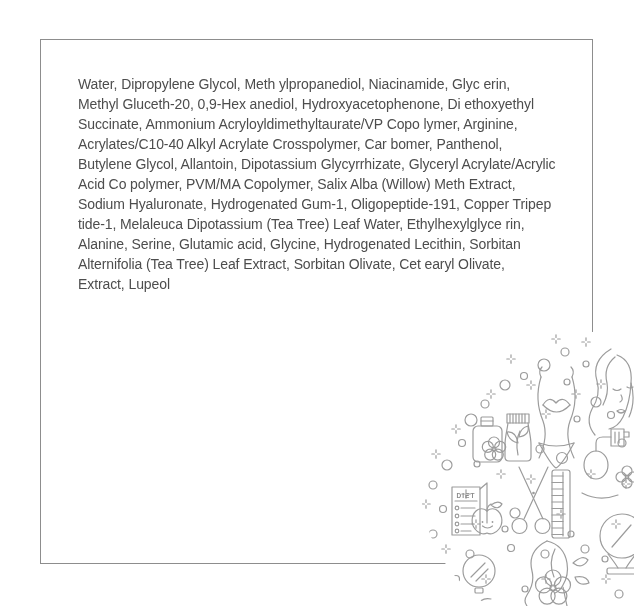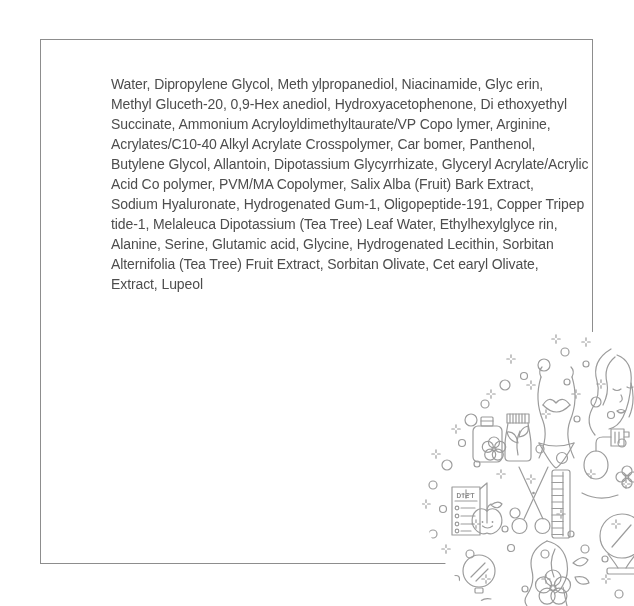--- a/index.html
+++ b/index.html
@@ -7,42 +7,42 @@
     width:634px;height:606px;background:#ffffff;overflow:hidden;position:relative;
     font-family:"Liberation Sans",sans-serif;
   }
   .panel{
     position:absolute;left:40px;top:39px;width:551px;height:523px;
     border:1px solid #8d8d8d;background:#ffffff;
   }
   .ingredients{
     position:absolute;left:37px;top:34px;
     color:#4d4d4d;font-size:14px;line-height:20px;font-weight:300;
-    letter-spacing:-0.1px;white-space:nowrap;margin-left:33px;
+    letter-spacing:-0.1px;white-space:nowrap;
   }
   .ingredients div{height:20px;}
   .deco{
     position:absolute;left:415px;top:325px;width:219px;height:281px;
   }
 </style>
 </head>
 <body>
 
 <div class="panel">
   <div class="ingredients">
     <div>Water, Dipropylene Glycol, Meth ylpropanediol, Niacinamide, Glyc erin,</div>
     <div>Methyl Gluceth-20, 0,9-Hex anediol, Hydroxyacetophenone, Di ethoxyethyl</div>
     <div>Succinate, Ammonium Acryloyldimethyltaurate/VP Copo lymer, Arginine,</div>
     <div>Acrylates/C10-40 Alkyl Acrylate Crosspolymer, Car bomer, Panthenol,</div>
     <div>Butylene Glycol, Allantoin, Dipotassium Glycyrrhizate, Glyceryl Acrylate/Acrylic</div>
-    <div>Acid Co polymer, PVM/MA Copolymer, Salix Alba (Fruit) Bark Extract,</div>
+    <div>Acid Co polymer, PVM/MA Copolymer, Salix Alba (Willow) Meth Extract,</div>
     <div>Sodium Hyaluronate, Hydrogenated Gum-1, Oligopeptide-191, Copper Tripep</div>
     <div>tide-1, Melaleuca Dipotassium (Tea Tree) Leaf Water, Ethylhexylglyce rin,</div>
     <div>Alanine, Serine, Glutamic acid, Glycine, Hydrogenated Lecithin, Sorbitan</div>
-    <div>Alternifolia (Tea Tree) Fruit Extract, Sorbitan Olivate, Cet earyl Olivate,</div>
+    <div>Alternifolia (Tea Tree) Leaf Extract, Sorbitan Olivate, Cet earyl Olivate,</div>
     <div>Extract, Lupeol</div>
   </div>
 </div>
 
 <svg class="deco" width="219" height="281" viewBox="0 0 219 281" xmlns="http://www.w3.org/2000/svg">
   <defs>
     <clipPath id="ccl">
         <circle cx="155" cy="155" r="150"></circle>
       </clipPath>
     <path id="spk" d="M0 -4.2 V -1.6 M0 4.2 V 1.6 M-4.2 0 H -1.6 M4.2 0 H 1.6"></path>

